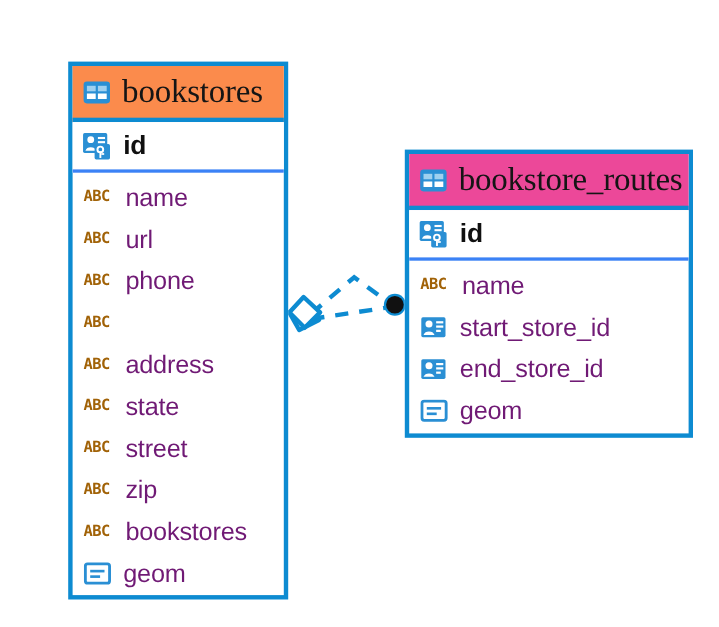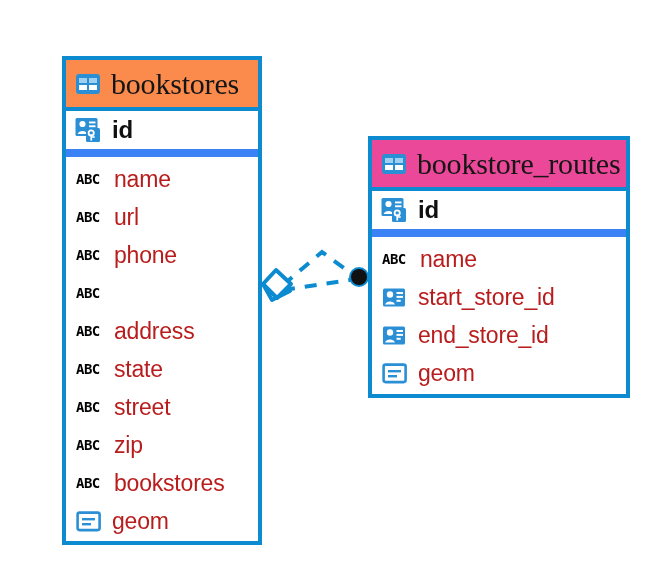--- a/index.html
+++ b/index.html
@@ -53,56 +53,56 @@
     letter-spacing: -0.2px;
     font-family: Liberation Serif, serif;
   }
 
   
   .row-pk {
     display: flex;
     align-items: center;
     height: 46px;
     padding-left: 9px;
-    border-bottom: 8px solid #3b82f6;
+    border-bottom: 3px solid #3b82f6;
     background: #ffffff;
   }
   .row-pk .field-label {
     font-size: 24px;
     font-weight: bold;
     color: #101010;
     margin-left: 11px;
     letter-spacing: -0.2px;
   }
 
   
   .fields-area { padding-top: 3px; }
   .row-field {
     display: flex;
     align-items: center;
     height: 38px;
     padding-left: 10px;
   }
   .row-field .field-label {
     font-size: 23px;
-    color: #b91c1c;
+    color: #701a75;
     margin-left: 10px;
     white-space: nowrap;
     letter-spacing: -0.2px;
   }
 
   
   .icon { flex: 0 0 auto; display: block; }
 
   .icon-abc {
     width: 28px; height: 18px;
     font-family: "DejaVu Sans Mono", monospace;
     font-size: 14px;
     font-weight: bold;
-    color: #000000;
+    color: #a16207;
     letter-spacing: -0.5px;
     line-height: 18px;
     text-align: left;
   }
 
   
   #connector {
     position: absolute;
     left: 0; top: 0;
     width: 654px; height: 570px;

